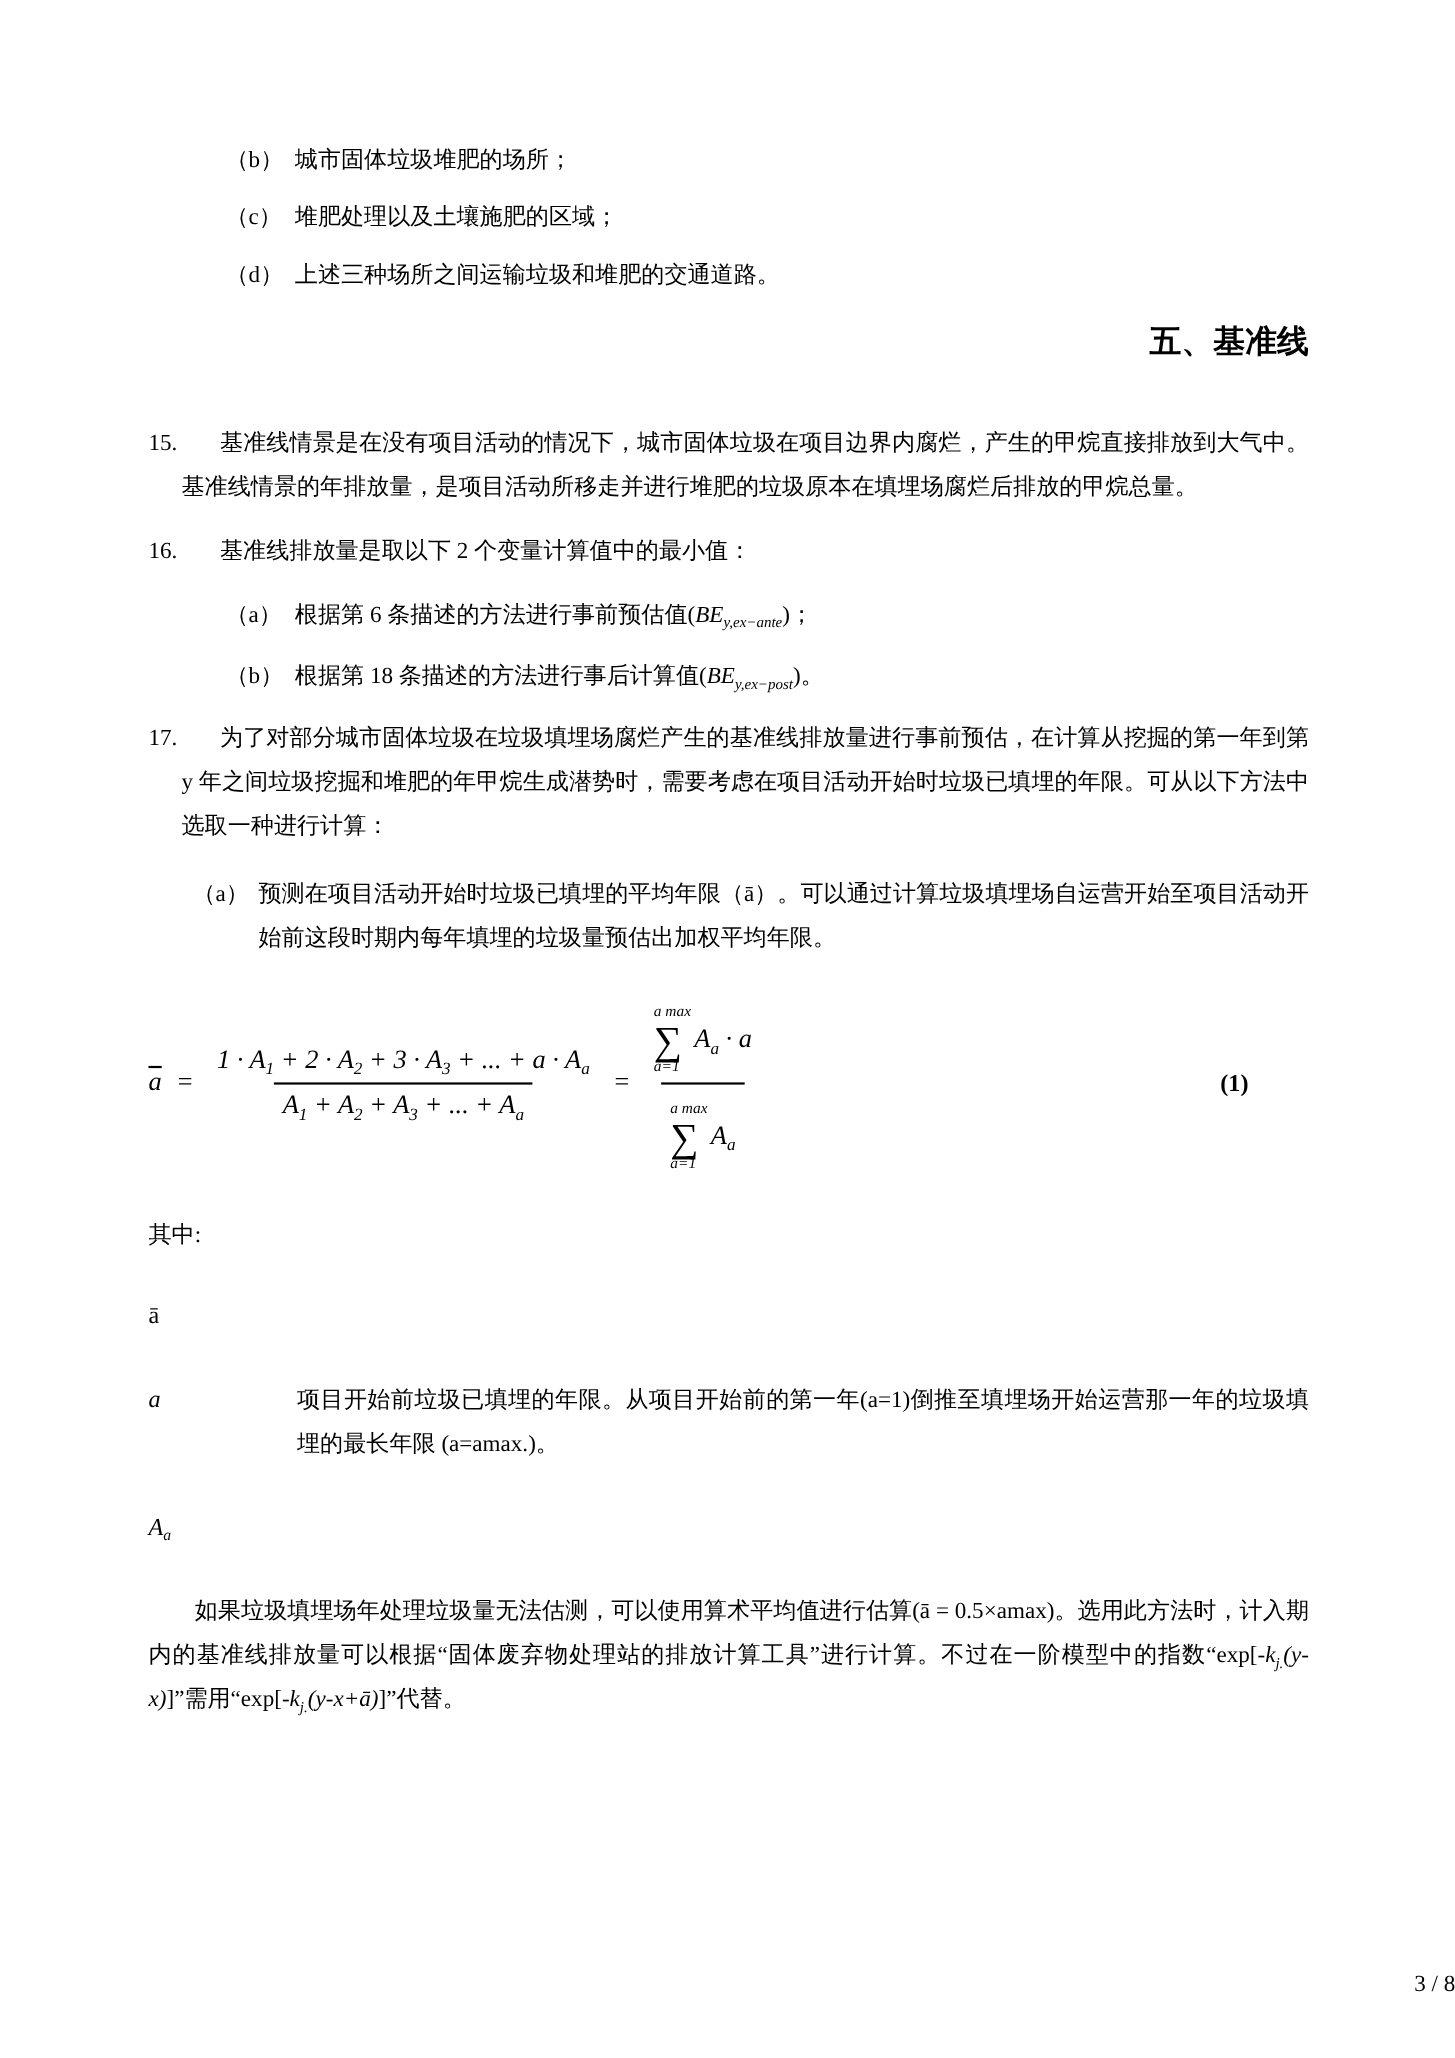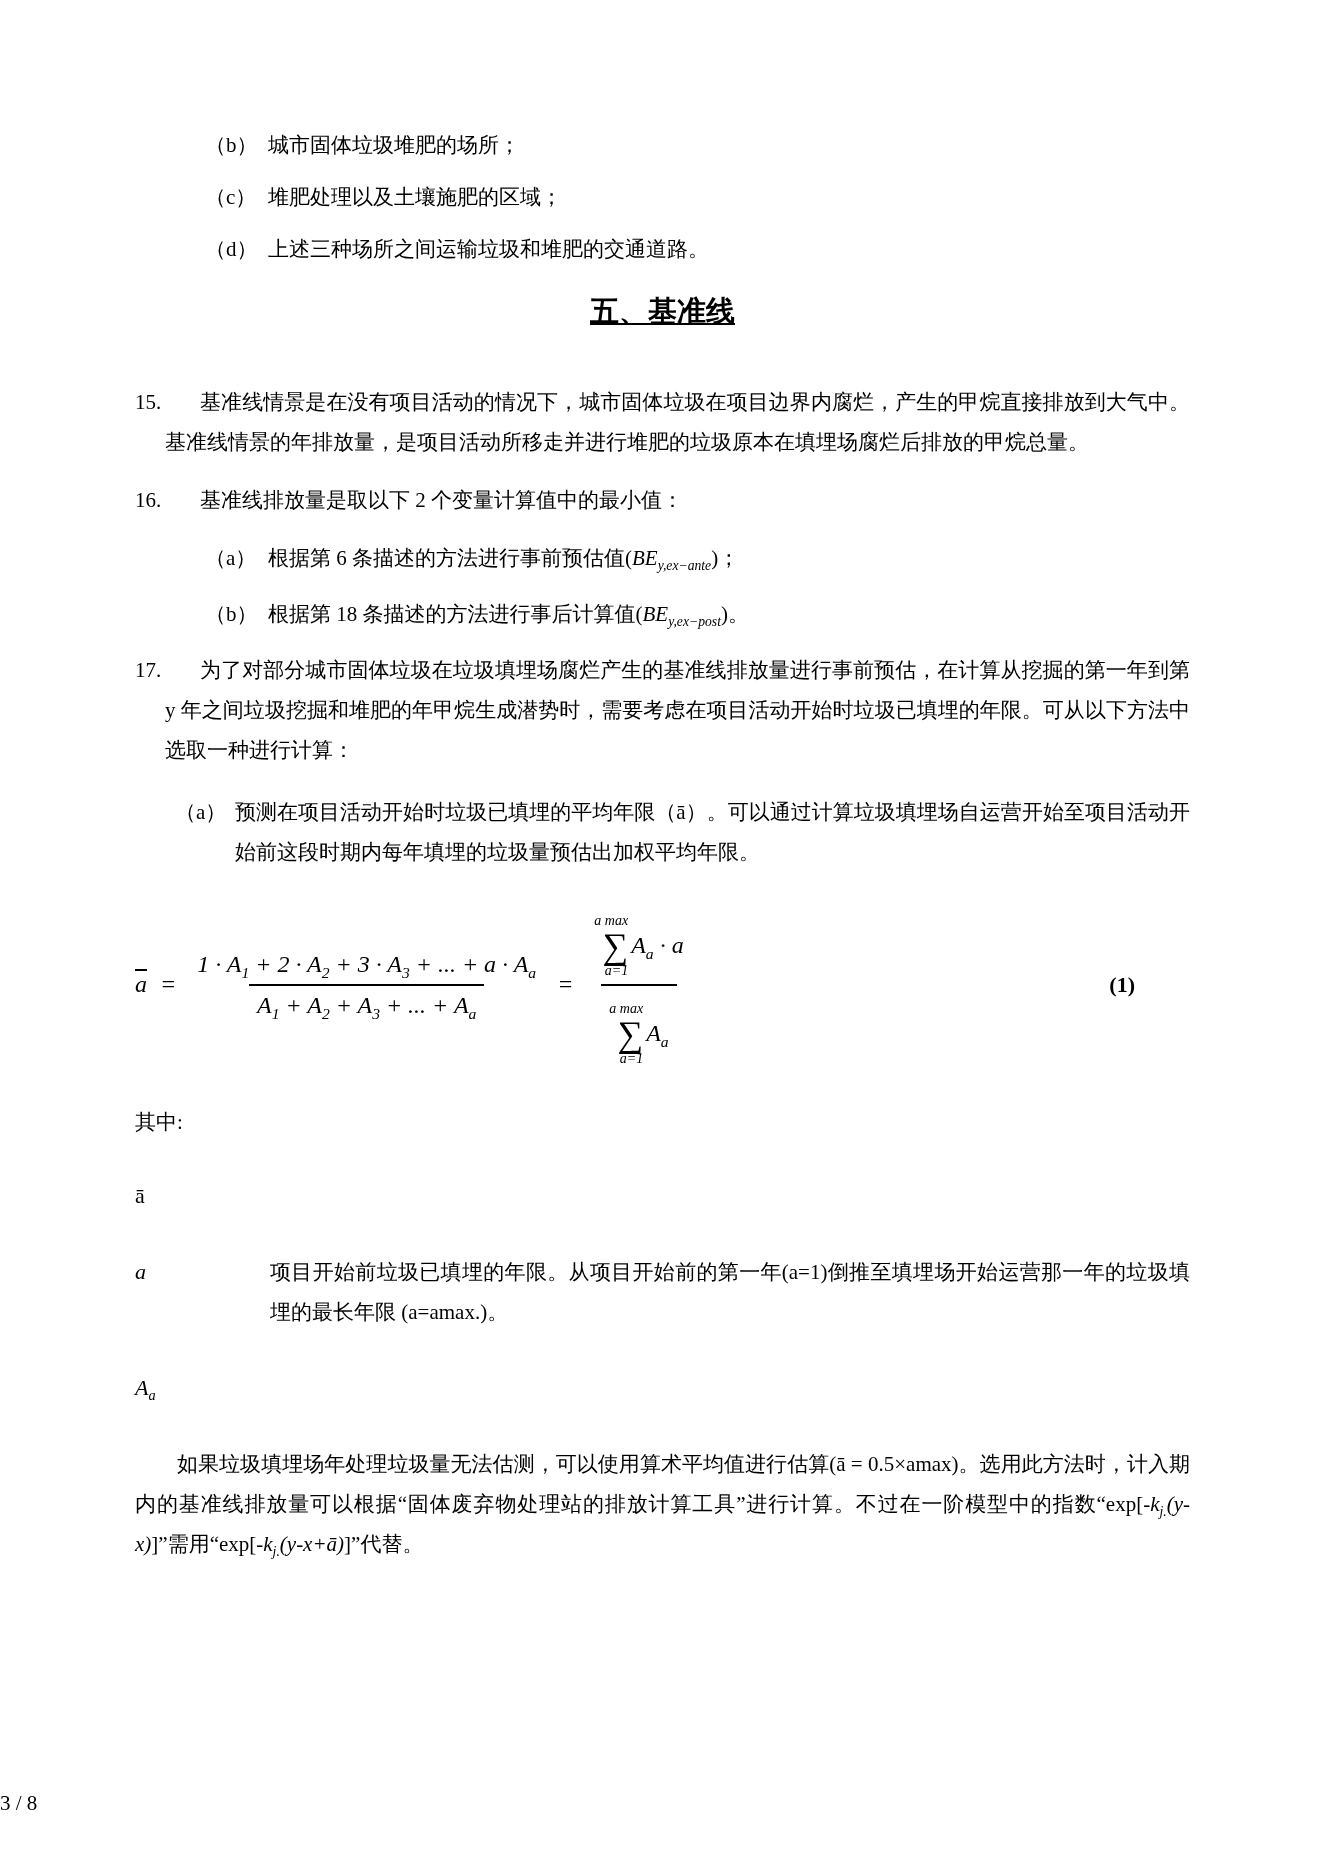--- a/index.html
+++ b/index.html
@@ -15,21 +15,21 @@
   }
   .body-text { font-size:21px; line-height:40px; text-align:justify; }
   p { margin:0; }
 
   
   .top-item { position:relative; margin-left:133px; margin-bottom:12px; }
   .top-item .item-label { position:absolute; left:-63px; top:0; }
 
   .heading {
     font-size:29px; font-weight:700; line-height:1.4;
-    margin:22px 0 50px 0; text-align:center;text-decoration:underline;
+    margin:22px 0 50px 0; text-align:right;
   }
 
   .num-para { position:relative; margin-left:30px; text-indent:35px; margin-bottom:18px; }
   .num-para .para-num { position:absolute; left:-30px; top:0; text-indent:0; }
 
   .sub-item16 { position:relative; margin-left:133px; margin-bottom:16px; text-align:left; }
   .sub-item16 .item-label { position:absolute; left:-63px; top:0; }
 
   .sub-item17 { position:relative; margin-left:100px; margin:22px 0 22px 100px; }
   .sub-item17 .item-label { position:absolute; left:-60px; top:0; }
@@ -44,37 +44,37 @@
     display:flex; align-items:center;
     margin:32px 0 36px 0;
     font-size:24px; font-style:italic;
   }
   .abar { text-decoration:overline; }
   .eq { margin:0 13px; }
   .frac { display:inline-flex; flex-direction:column; align-items:center; text-align:center; }
   .frac-num { padding:0 8px 6px 8px; }
   .frac-den { border-top:2px solid #000; padding:6px 8px 0 8px; }
   .sumexpr { display:inline-flex; align-items:center; }
-  .sum { display:inline-flex; flex-direction:column; align-items:flex-end; line-height:1; margin-right:3px; }
+  .sum { display:inline-flex; flex-direction:column; align-items:flex-start; line-height:1; margin-right:3px; }
   .sum-top,.sum-bot { font-size:14px; font-style:italic; }
   .sigma { font-size:36px; font-style:normal; line-height:1; }
   .f-label { position:absolute; right:55px; top:50%; transform:translateY(-50%);
              font-style:normal; font-weight:700; font-size:22px; }
 
   .where-label { margin:6px 0 34px 0; }
 
   .def-row { display:flex; margin-bottom:36px; }
   .def-sym { width:135px; flex:none; font-size:22px; }
   .def-text { flex:1; text-align:justify; }
 
   .closing { text-indent:42px; margin-top:26px; }
 
   .page-num {
     position:absolute; left:0; bottom:55px; width:100%;
-    text-align:left; font-size:21px;
+    text-align:right; font-size:21px;
   }
 </style>
 </head>
 <body>
 
 <div class="page">
 
   <p class="body-text top-item">
     <span class="item-label">（b）</span>
     <span>城市固体垃圾堆肥的场所；</span>

